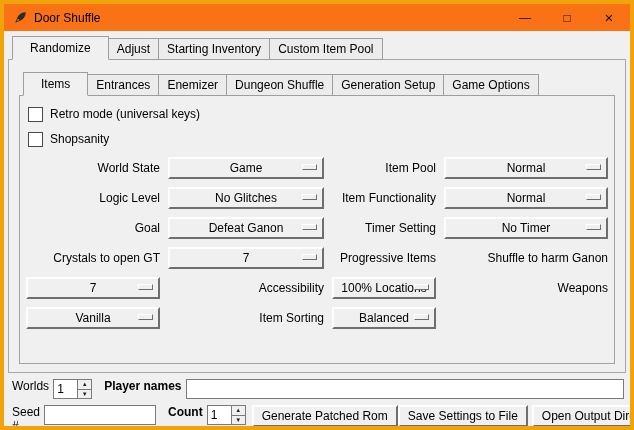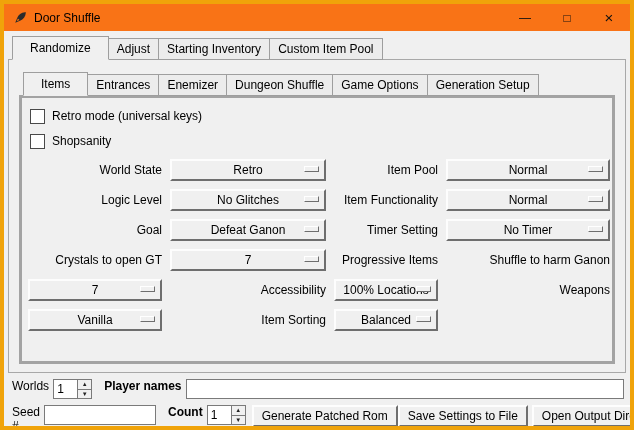--- a/index.html
+++ b/index.html
@@ -25,21 +25,21 @@
     font-size:12px;padding:3px 8px;background:#ececec;
     border:1px solid #9e9e9e;margin-bottom:-1px;margin-right:-1px;
     position:relative;cursor:default;white-space:nowrap;
   }
   .tab.selected{background:#f0f0f0;border-bottom-color:#f0f0f0;padding:4px 17px;z-index:3;}
   .outer-pane{
     border:1px solid #a8a8a8;background:#f0f0f0;margin:0 4px;
     flex:0 0 312px;display:flex;flex-direction:column;position:relative;z-index:1;
   }
   .inner-pane{
-    border:3px solid #a3a3a3;background:#f0f0f0;margin:0 10px 8px 10px;flex:1;
+    border:1px solid #a3a3a3;background:#f0f0f0;margin:0 10px 8px 10px;flex:1;
     padding:8px 15px 0 6px;position:relative;z-index:1;box-sizing:border-box;
   }
   
   .check-row{display:flex;align-items:center;height:20px;margin:0 0 5px 2px;font-size:12px;}
   .checkbox{width:13px;height:13px;background:#fff;border:1px solid #494949;margin-right:7px;flex:0 0 13px;}
   
   .grid{
     display:grid;margin-top:8px;
     grid-template-columns:134px 156px 104px 164px;
     column-gap:8px;row-gap:8px;align-items:center;
@@ -110,40 +110,40 @@
     <div class="tab">Custom Item Pool</div>
   </div>
 
   <div class="outer-pane">
 
     <div class="tabs inner-tabs">
       <div class="tab selected">Items</div>
       <div class="tab">Entrances</div>
       <div class="tab">Enemizer</div>
       <div class="tab">Dungeon Shuffle</div>
+      <div class="tab">Generation Setup</div>
       <div class="tab">Game Options</div>
-      <div class="tab">Generation Setup</div>
     </div>
 
     <div class="inner-pane">
 
       <div class="check-row">
         <span class="checkbox"></span>
         <span>Retro mode (universal keys)</span>
       </div>
       <div class="check-row">
         <span class="checkbox"></span>
         <span>Shopsanity</span>
       </div>
 
       <div class="grid">
 
         <div class="field-label">World State</div>
         <div class="menubtn">
-          <span>Retro</span>
+          <span>Game</span>
           <span class="menu-indicator"></span>
         </div>
         <div class="field-label">Item Pool</div>
         <div class="menubtn">
           <span>Normal</span>
           <span class="menu-indicator"></span>
         </div>
 
         <div class="field-label">Logic Level</div>
         <div class="menubtn">

